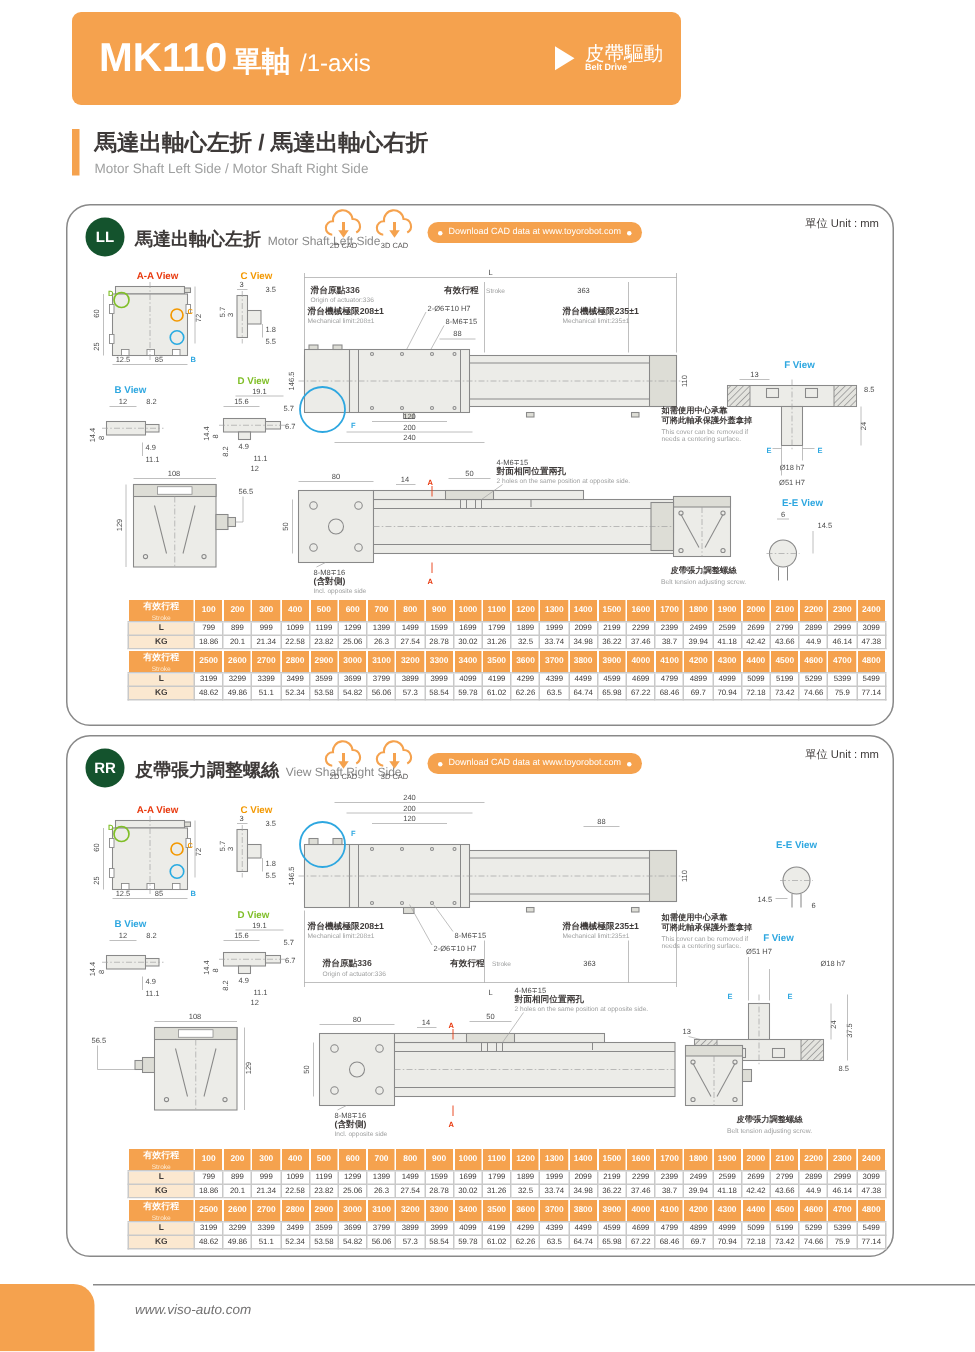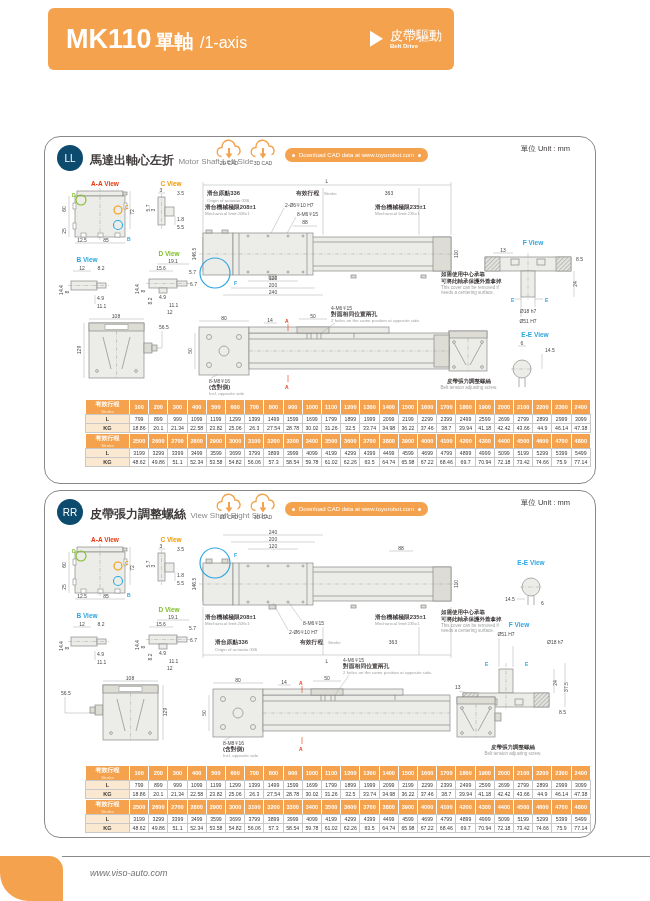--- a/index.html
+++ b/index.html
@@ -1,47 +1,47 @@
 <!DOCTYPE html>
 <html><head>
 <meta charset="utf-8">
 <style>
   * { margin:0; padding:0; box-sizing:border-box; }
   html,body { background:#fff; }
   body { font-family:"Liberation Sans","DejaVu Sans",sans-serif; color:#3E3A39; }
-  .page { position:relative; width:650px; height:901px; background:#fff; overflow:hidden;border-radius:28px; }
+  .page { position:relative; width:650px; height:901px; background:#fff; overflow:hidden; }
 
   
   .hdr { position:absolute; left:48px; top:8px; width:406px; height:62px; background:#F5A24E; border-radius:6px; }
   .hdr-title { position:absolute; left:18px; top:50%; transform:translateY(-50%); color:#fff; white-space:nowrap; }
   .hdr-title .model { font-size:27px; font-weight:bold; }
   .hdr-title .axzh { font-size:19px; font-weight:bold; margin-left:4px;}
   .hdr-title .axen { font-size:16px; font-weight:normal; margin-left:2px;}
   .drive { position:absolute; right:12px; top:50%; transform:translateY(-50%); display:flex; align-items:center; gap:7px; color:#fff; }
   .drive .tri { width:0; height:0; border-left:13px solid #fff; border-top:8px solid transparent; border-bottom:8px solid transparent; }
   .drive .t1 { font-size:13px; font-weight:normal; line-height:1.1; }
   .drive .t2 { font-size:6px; font-weight:bold; }
 
   
   .sect { position:absolute; left:48px; top:86px; border-left:5px solid #F5A24E; padding-left:10px; }
   .sect .zh { font-size:15px; font-weight:bold; color:#3E3A39; }
   .sect .en { font-size:9px; color:#9FA0A0; margin-top:2px; }
 
   
   .panel { position:absolute; left:44px; width:552px; height:348px; border:1.5px solid #898989; border-radius:16px; background:#fff; }
   .panel.ll { top:136px; } .panel.rr { top:490px; }
-  .pbadge { position:absolute; left:12px; top:8px; width:26px; height:26px; border-radius:50%; background:#0c4a6e; color:#fff; font-size:10px; font-weight:normal; display:flex; align-items:center; justify-content:center; }
+  .pbadge { position:absolute; left:12px; top:8px; width:26px; height:26px; border-radius:50%; background:#14532d; color:#fff; font-size:10px; font-weight:bold; display:flex; align-items:center; justify-content:center; }
   .ptitle { position:absolute; left:45px; top:13px; white-space:nowrap; }
   .ptitle .zh { font-size:12px; font-weight:bold; color:#3E3A39; }
   .ptitle .en { font-size:8px; color:#898989; margin-left:0; }
   .cloud { position:absolute; top:4px; width:30px; height:30px; }
   .cloud text { font-size:5px; fill:#595757; }
   .pill { position:absolute; left:240px; top:11px; height:14px; background:#F5A24E; border-radius:8px; color:#fff; font-size:6px; display:flex; align-items:center; gap:4px; padding:0 7px; white-space:nowrap; }
   .pill .dot { width:3px; height:3px; background:#fff; border-radius:50%; }
-  .unit { position:absolute; right:25px; top:7px; font-size:7.5px; color:#3E3A39; }
+  .unit { position:absolute; right:9px; top:7px; font-size:7.5px; color:#3E3A39; }
 
   
   .note { position:absolute; width:86px; line-height:1.25; }
   .note .zh { font-size:5.5px; font-weight:bold; color:#3E3A39; }
   .note .en { font-size:4.5px; color:#9FA0A0; }
   .belt { position:absolute; text-align:center; line-height:1.3; }
   .belt .zh { font-size:5.5px; font-weight:bold; color:#3E3A39; }
   .belt .en { font-size:4.5px; color:#9FA0A0; }
 
   
@@ -93,20 +93,24 @@
     </div>
     <div class="drive">
       <span class="tri"></span>
       <span>
         <div class="t1">皮帶驅動</div>
         <div class="t2">Belt Drive</div>
       </span>
     </div>
   </div>
 
+  <div class="sect">
+    <div class="zh">馬達出軸心左折 / 馬達出軸心右折</div>
+    <div class="en">Motor Shaft Left Side / Motor Shaft Right Side</div>
+  </div>
 
   <div class="panel ll">
     <div class="pbadge">LL</div>
     <div class="ptitle">
       <span class="zh">馬達出軸心左折</span>
       <span class="en">Motor Shaft Left Side</span>
     </div>
     <svg class="cloud" style="left:170px" viewBox="0 0 30 30">
       <path d="M6.5 15.5 a4.5 4.5 0 0 1 .5-9 A6.5 6.5 0 0 1 20 5 A4.8 4.8 0 0 1 22.5 14" fill="#fff" stroke="#F5A24E" stroke-width="1.4"></path>
       <line x1="14" y1="7" x2="14" y2="13" stroke="#F5A24E" stroke-width="2"></line>

